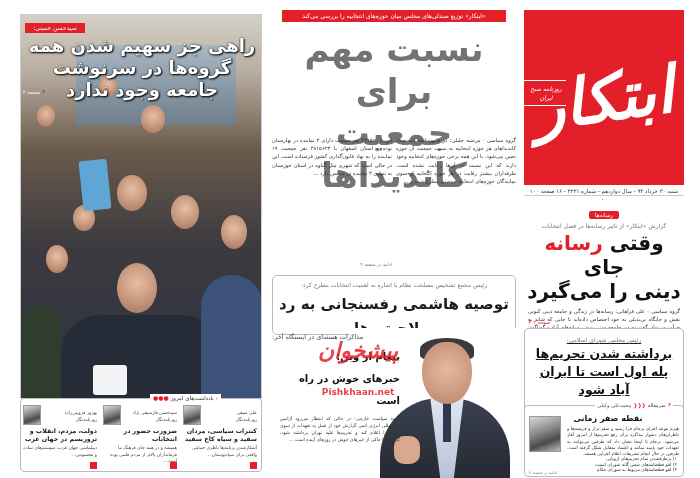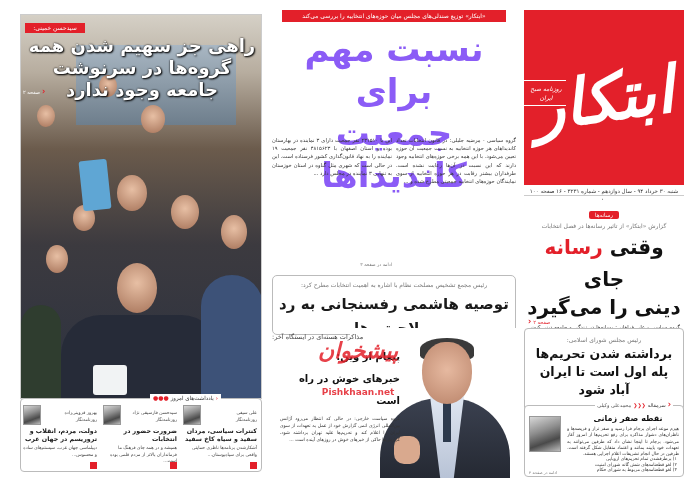--- a/index.html
+++ b/index.html
@@ -20,29 +20,29 @@
   .story-box { position: absolute; left: 0; width: 160px; border: 1px solid #bbb; border-radius: 4px; background: #fff; }
   .story-1 { top: 190px; height: 128px; border: none; }
   .tag-red { display: inline-block; background: #e3202a; color: #fff; font-size: 5.5px; padding: 1px 6px; border-radius: 2px; }
   .kicker { font-size: 6px; color: #777; text-align: center; line-height: 10px; }
   .head-xl { font-weight: bold; text-align: center; color: #111; }
   .red { color: #e3202a; }
   .body-text { font-size: 5.2px; line-height: 8.2px; color: #333; text-align: justify; }
   .page-ref { font-size: 5px; color: #e3202a; display: flex; align-items: center; gap: 2px; }
   .page-ref .chev { color: #e3202a; font-size: 8px; font-weight: bold; }
 
-  .story-2 { top: 318px; height: 90px; border-top: 1px solid #bbb; }
+  .story-2 { top: 318px; height: 90px; border-top: 1px solid #bbb; text-decoration: underline; }
   .story-3 { top: 395px; height: 72px; }
 
   .avatar-photo { background: linear-gradient(160deg, #d8d8d8 0%, #8e8e8e 40%, #4a4a4a 70%, #bdbdbd 100%); border: 1px solid #999; }
 
   
   .col-mid { position: absolute; left: 270px; top: 10px; width: 248px; height: 462px; }
   .super-bar { position: absolute; left: 12px; top: 0; width: 224px; height: 12px; background: #e3202a; color: #fff; font-size: 6px; line-height: 12px; text-align: center; }
-  .main-headline { position: absolute; left: 0; top: 18px; width: 248px; text-align: center; font-weight: 900; font-size: 34px; line-height: 42px; color: #8b5cf6; letter-spacing: -1px; }
+  .main-headline { position: absolute; left: 0; top: 18px; width: 248px; text-align: center; font-weight: 900; font-size: 34px; line-height: 42px; color: #737373; letter-spacing: -1px; }
   .text-col { position: absolute; top: 126px; width: 120px; height: 136px; overflow: hidden; }
   .text-col.right { left: 126px; }
   .text-col.left { left: 2px; }
 
   .boxed-story { position: absolute; left: 2px; top: 265px; width: 244px; height: 60px; border: 1px solid #bbb; border-radius: 5px; background: #fff; }
   .boxed-story .kicker { margin-top: 4px; }
   .boxed-story .head { font-size: 15px; font-weight: 900; text-align: center; line-height: 24px; margin-top: 2px; letter-spacing: -0.5px; }
 
   .watermark { position: absolute; top: 328px; left: 48px; text-align: center; z-index: 3; }
   .watermark .fa { color: #e3202a; font-family: "DejaVu Serif", serif; font-size: 22px; font-style: italic; font-weight: bold; opacity: .85; line-height: 24px; }
@@ -98,21 +98,21 @@
       <div class="slogan">روزنامه صبح ایران</div>
       <div class="logo">ابتکار</div>
     </div>
     <div class="dateline">شنبه ۳۰ خرداد ۹۴ - سال دوازدهم - شماره ۳۲۳۱ - ۱۶ صفحه ۱۰۰ تومان</div>
 
     <div class="story-box story-1">
       <div style="text-align:center;margin-top:2px;">
         <span class="tag-red">رسانه‌ها</span>
       </div>
       <div class="kicker">گزارش «ابتکار» از تاثیر رسانه‌ها در فصل انتخابات</div>
-      <div class="head-xl" style="font-size:20px;line-height:32px;">
+      <div class="head-xl" style="font-size:20px;line-height:24px;">
         <span>وقتی</span>
         <span class="red">رسانه</span>
         <span>جای</span>
       </div>
       <div class="head-xl" style="font-size:20px;line-height:24px;">دینی را می‌گیرد</div>
       <div class="body-text" style="margin:4px 4px 0;height:34px;overflow:hidden;">گروه سیاسی - علی فراهانی: رسانه‌ها در زندگی و جامعه دینی کنونی نقش و جایگاه بی‌بدیلی به خود اختصاص داده‌اند تا جایی که شاید به جرأت می‌توان گفت تصویر جامعه مدنی بدون رسانه‌های آزاد و گوناگون کنونی بسیار ناقص به نظر می‌رسد. رسانه‌ها در انتخابات نقش و جایگاه چندبعدی دارند...</div>
       <div class="page-ref" style="position:absolute;left:4px;bottom:2px;">
         <span>صفحه ۲</span>
         <span class="chev">‹</span>
       </div>
@@ -128,21 +128,21 @@
     </div>
 
     <div class="story-box story-3">
       <div class="page-ref" style="position:absolute;right:10px;top:-6px;background:#fff;padding:0 2px;color:#333;">
         <span class="chev">‹</span>
         <span>سرمقاله</span>
         <span class="red" style="font-weight:bold;">❮❮❮</span>
         <span style="color:#555;">محمدعلی وکیلی</span>
       </div>
       <div class="avatar-photo" style="position:absolute;left:4px;top:10px;width:32px;height:36px;"></div>
-      <div class="head-xl" style="position:absolute;right:0;top:8px;width:110px;font-size:8px;">نقطه صفر زمانی</div>
+      <div class="head-xl" style="position:absolute;right:20px;top:8px;width:110px;font-size:8px;">نقطه صفر زمانی</div>
       <div class="body-text" style="position:absolute;right:4px;top:20px;width:112px;height:30px;overflow:hidden;font-size:4.5px;line-height:6.3px;">هیزم موعد اجرای برجام فرا رسید و صفر تراز و فریضه‌ها و ناظران‌های دشوار مذاکره برای رفع تحریم‌ها از امروز آغاز می‌شود. برجام تا اینجا نشان داد که طرفین می‌توانند به تعهدات خود پایبند بمانند و اعتماد متقابل شکل گرفته است. طرفین در حال انجام تشریفات اعلام اجرایی هستند.</div>
       <div style="position:absolute;right:6px;top:50px;width:140px;font-size:4.5px;line-height:5.5px;color:#333;">
         <div>۱) برطرفشدن تمام تحریم‌های اروپایی</div>
         <div>۲) لغو قطعنامه‌های شش گانه شورای امنیت</div>
         <div>۳) لغو قطعنامه‌های مربوط به شورای حکام</div>
       </div>
       <div style="position:absolute;left:4px;bottom:1px;font-size:4px;color:#777;">ادامه در صفحه ۲</div>
     </div>
   </div>
 

